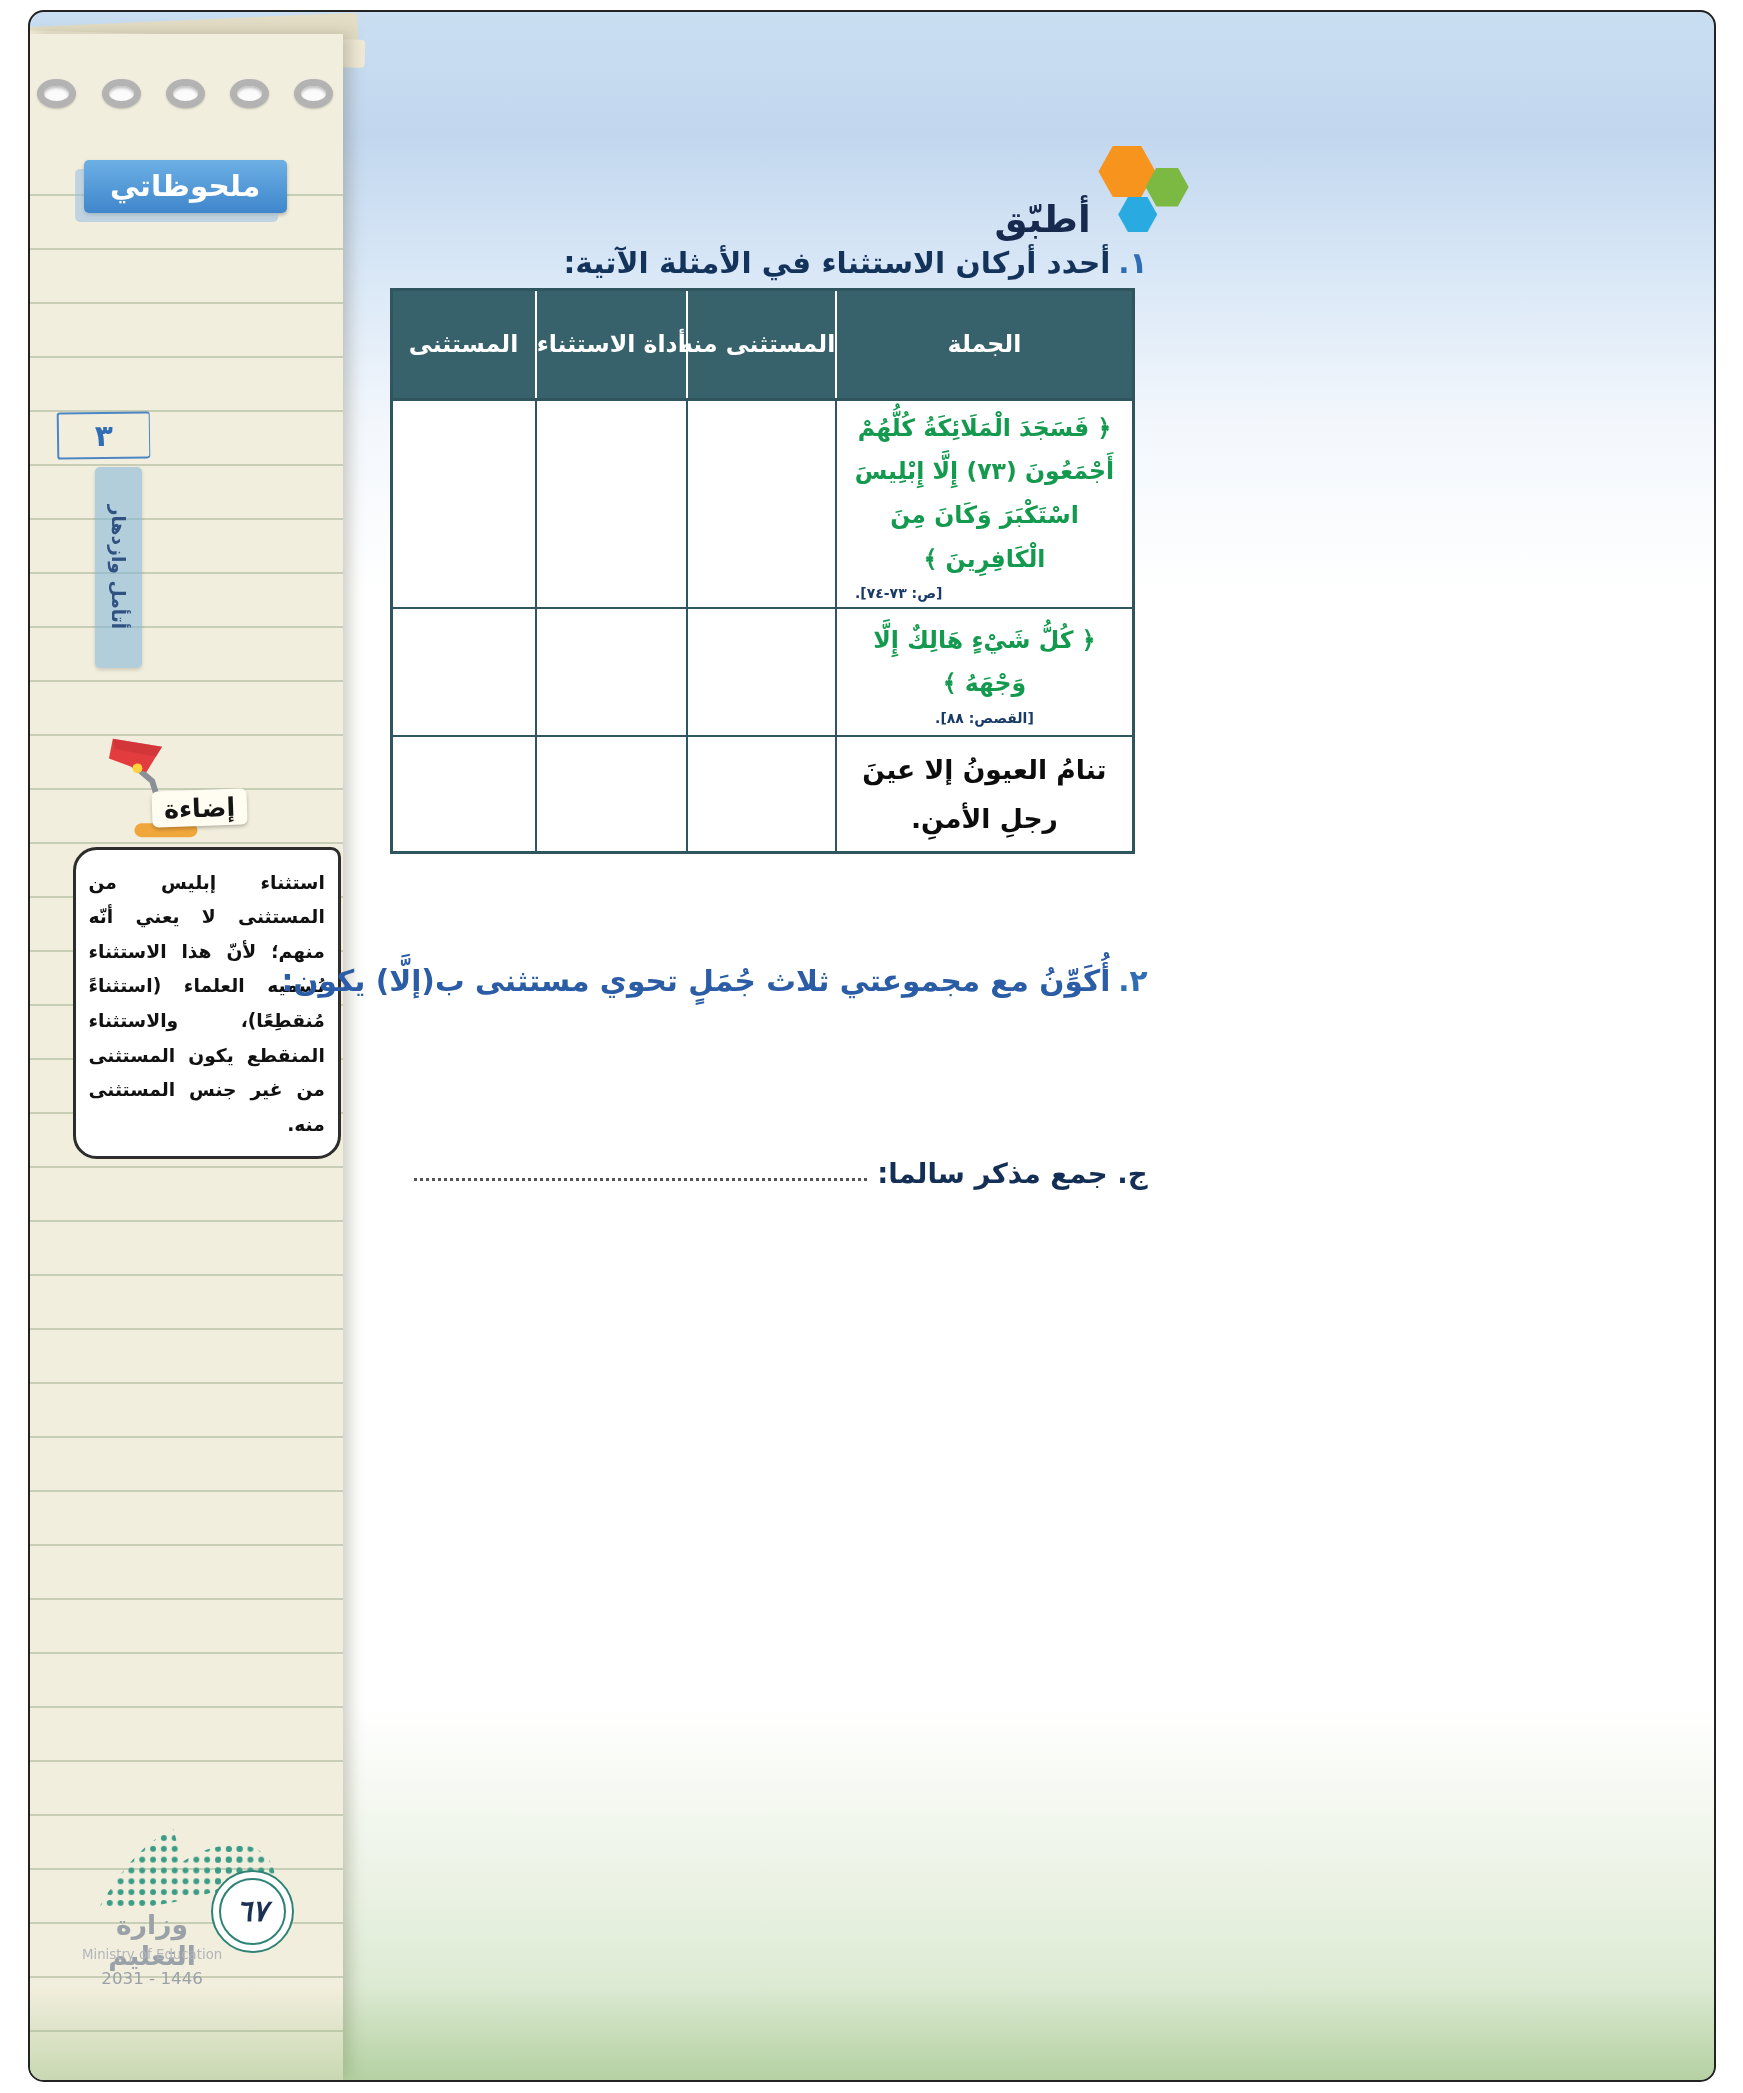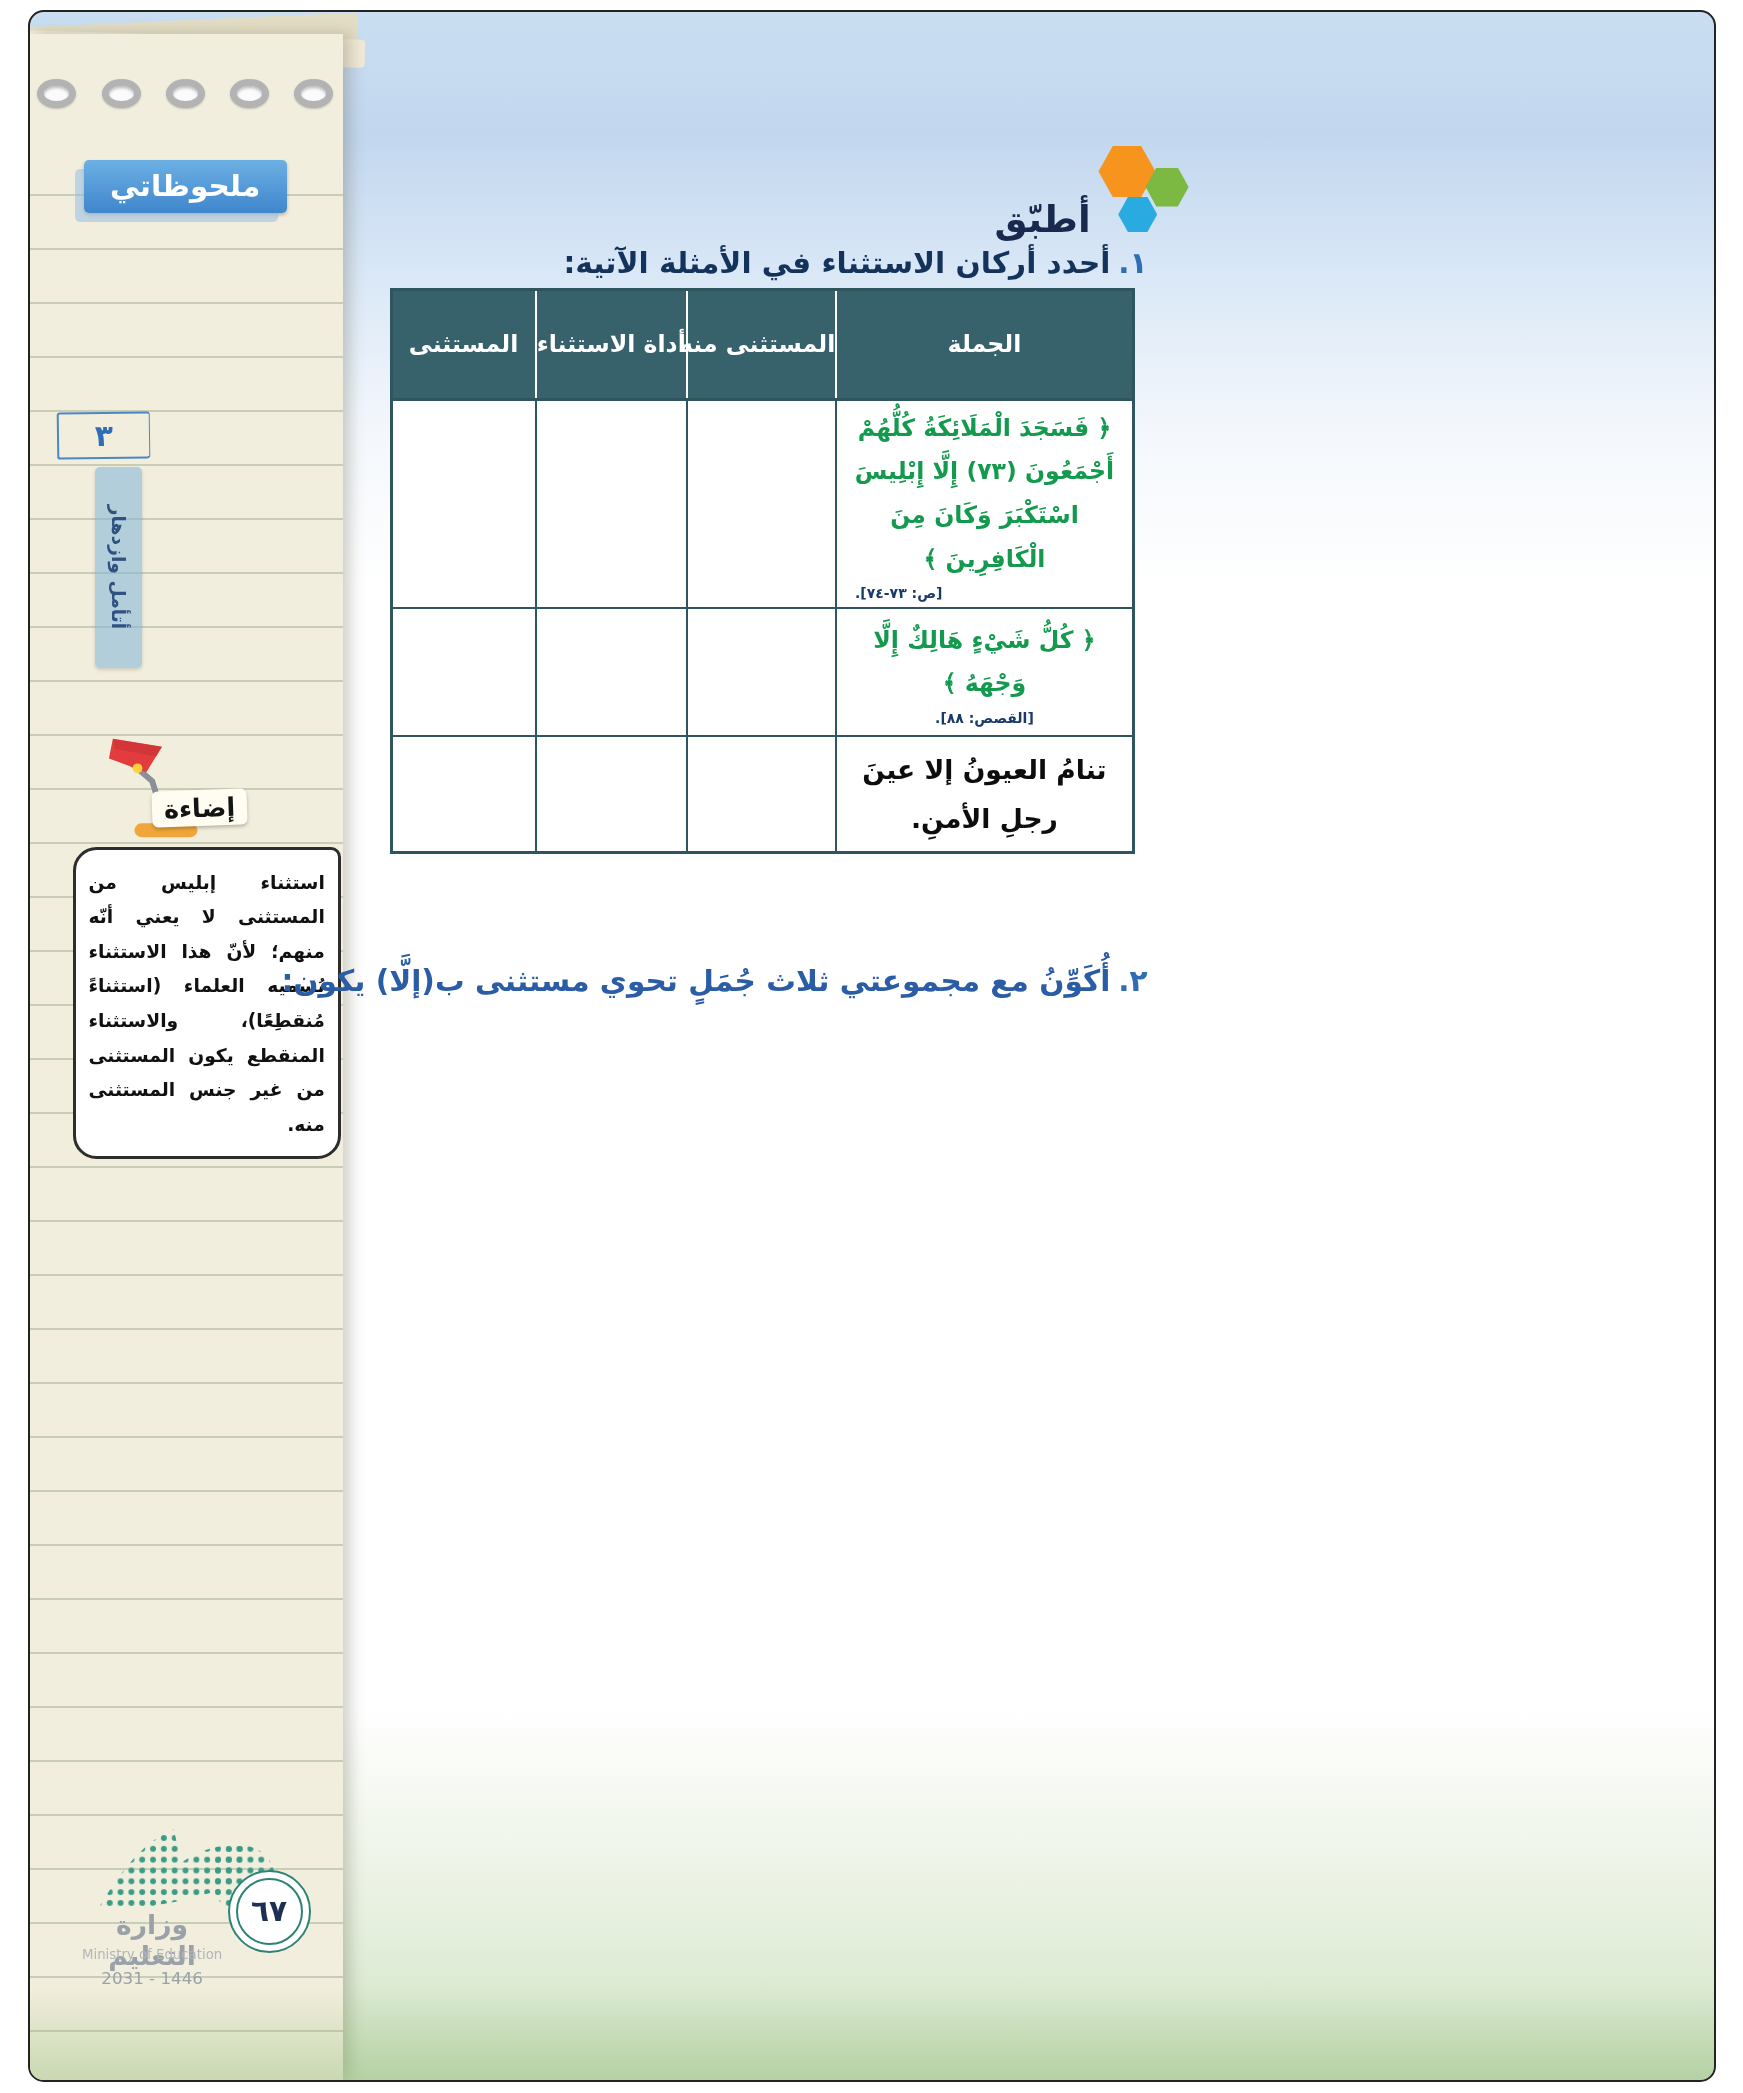--- a/index.html
+++ b/index.html
@@ -82,23 +82,23 @@
 
   
   .logo-dots { position:absolute; left:65px; top:1811px; }
   .ministry-ar { position:absolute; left:39px; top:1897px; width:167px; text-align:center;
                  font-size:26.6px; font-weight:bold; color:#9aa1a9; }
   .ministry-en { position:absolute; left:39px; top:1935px; width:167px; text-align:center;
                  font-size:13.3px; color:#b2b6ba; }
   .years      { position:absolute; left:39px; top:1956px; width:167px; text-align:center;
                  font-size:16.7px; color:#9aa1a9; }
   .page-circle {
-    position:absolute; left:198px; top:1858px; width:83px; height:83px;
+    position:absolute; left:181px; top:1858px; width:83px; height:83px;
     border:2.5px solid #2e8376; border-radius:50%; background:#ffffff; z-index:3;
-    display:flex; align-items:center; justify-content:center;
+    display:flex; align-items:center; justify-content:center;font-style:italic;
   }
   .page-circle-inner {
     width:67px; height:67px; border:2px solid #2e8376; border-radius:50%;
     display:flex; align-items:center; justify-content:center;
     font-size:29.6px; font-weight:bold; color:#1c2f55;
   }
 
   
   .apply-badge { position:absolute; left:965px; top:134px; width:195px; height:95px; z-index:3; }
   .hex-cluster { position:absolute; right:0; top:0; width:99px; height:91px; }
@@ -266,16 +266,20 @@
           <td></td>
         </tr>
       </tbody>
     </table>
   </div>
 
   <div class="q-title q2-title">
     <span class="qnum">٢.</span><span>أُكَوِّنُ مع مجموعتي ثلاث جُمَلٍ تحوي مستثنى ب(إلَّا) يكون:</span>
   </div>
 
+  <div class="fill-item item-c">
+    <span class="label">ج. جمع مذكر سالما:</span>
+    <span class="leader"></span>
+  </div>
 
   <div class="bottom-tint"></div>
 </div>
 
 
 </body></html>

